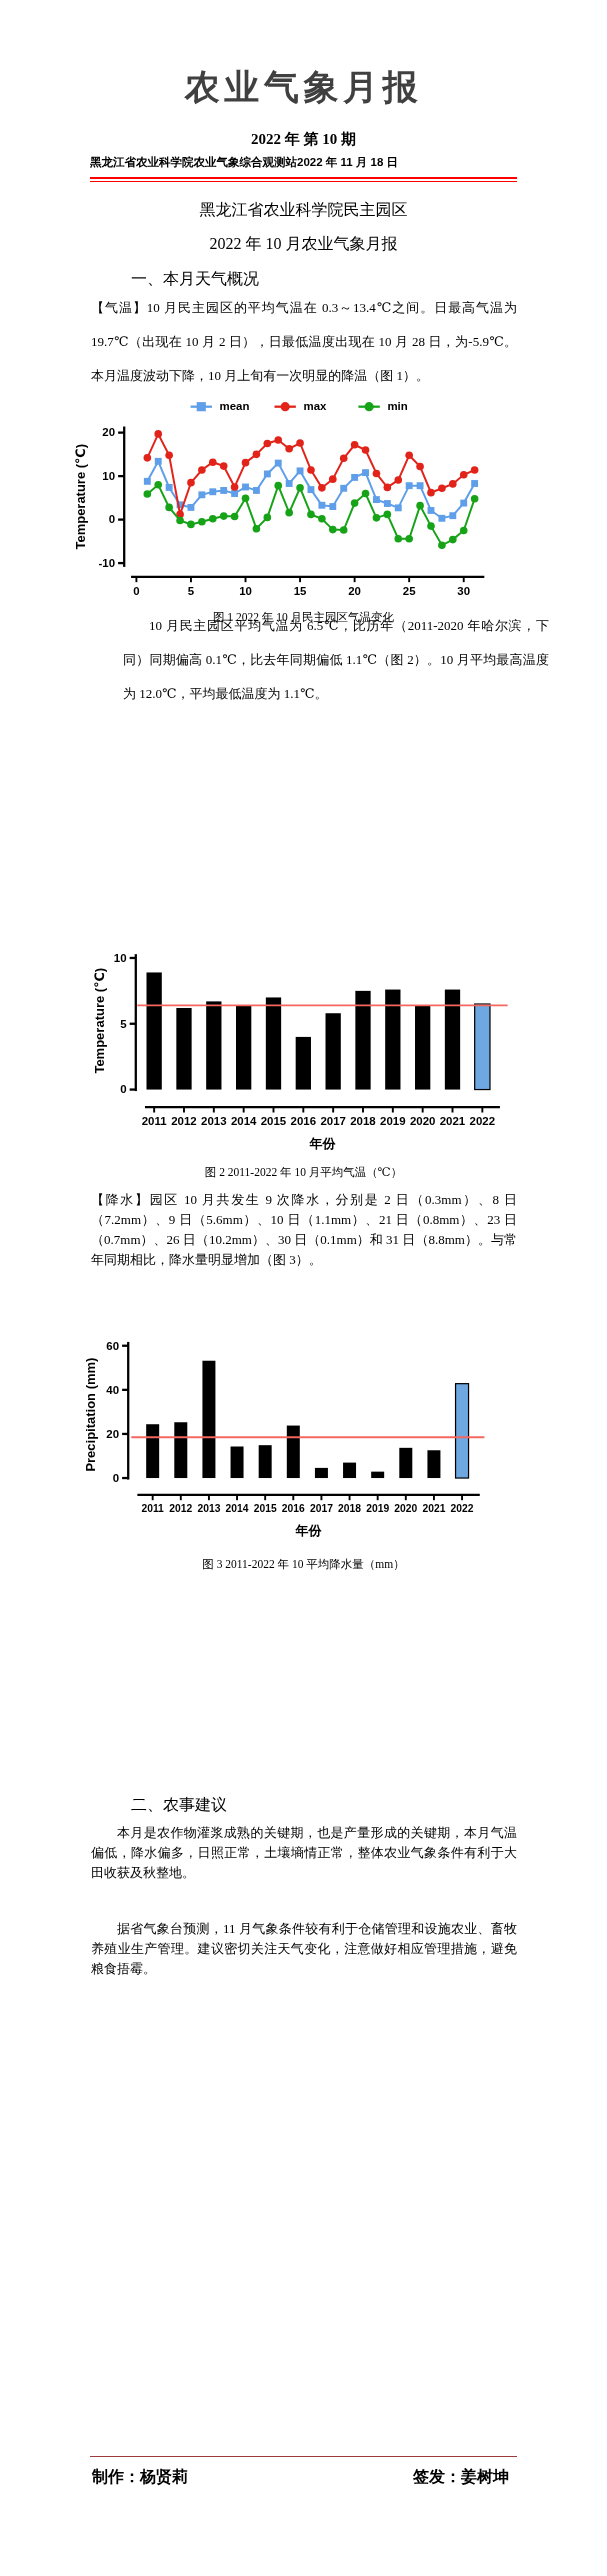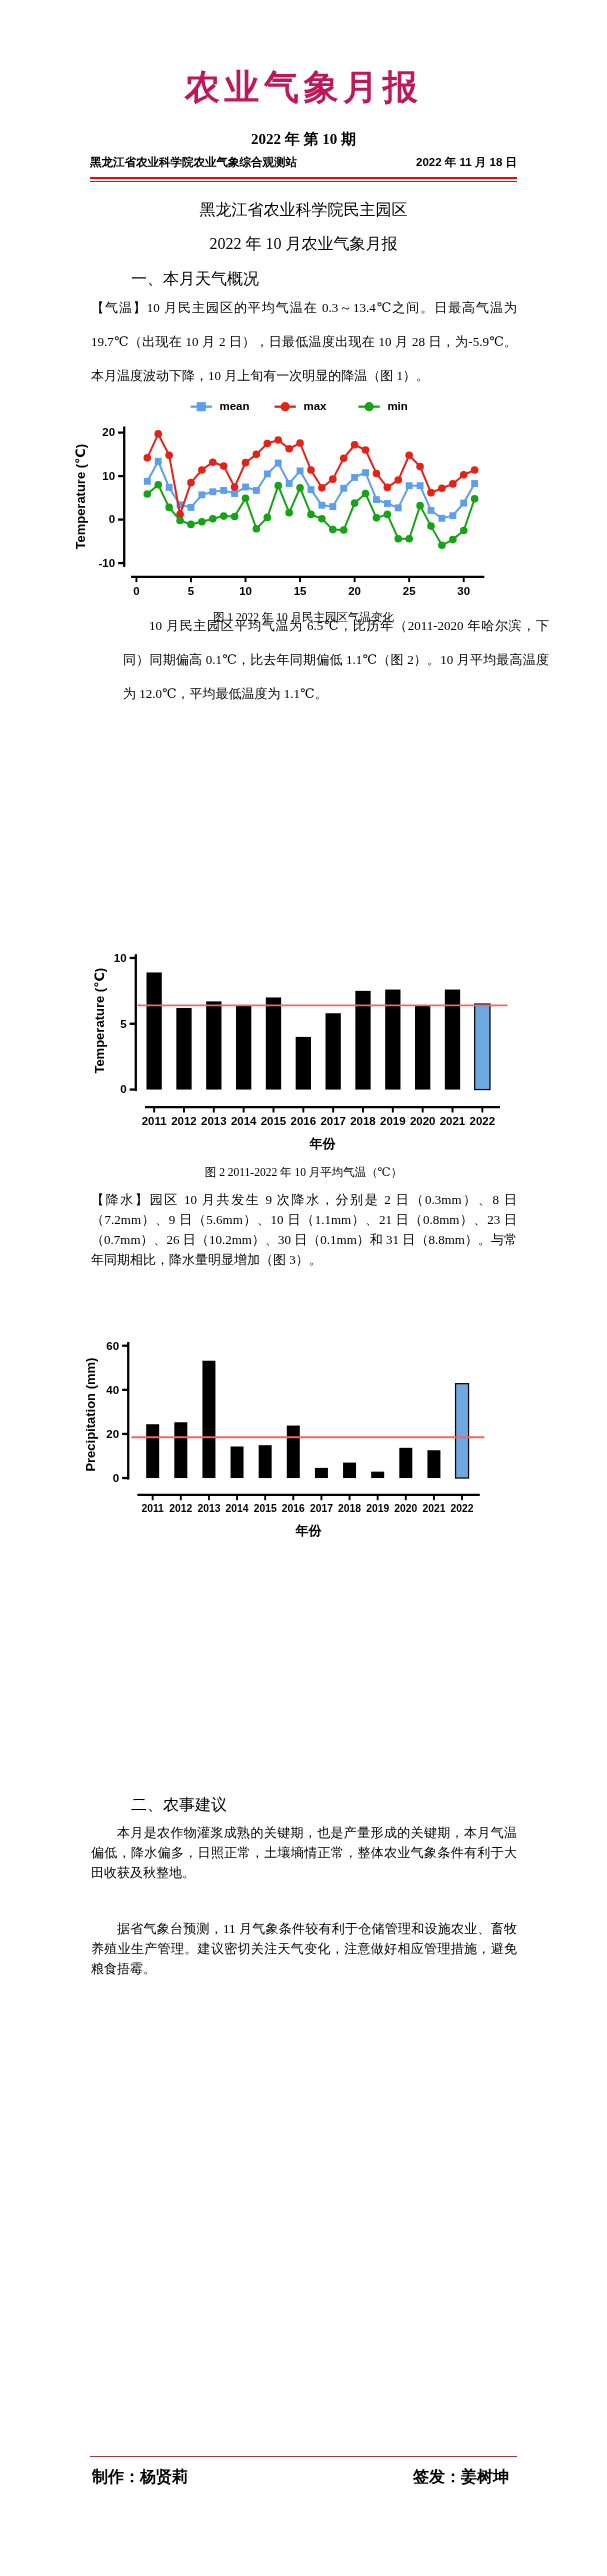--- a/index.html
+++ b/index.html
@@ -2,21 +2,21 @@
 <html style="font-size:12.2px"><head>
 <meta charset="utf-8">
 <style>
   html,body{margin:0;padding:0;background:#fff;}
   .page{position:relative;width:607px;height:2576px;background:#fff;overflow:hidden;
         font-family:"Liberation Serif","DejaVu Serif",serif;color:#000;}
   .abs{position:absolute;}
   .center{left:0;width:607px;text-align:center;}
   .masthead{top:64px;font-size:35px;font-weight:700;letter-spacing:4.6px;}
   .issue{top:130px;font-size:15px;font-weight:700;}
-  .orgrow{top:155px;left:90px;width:427px;display:flex;justify-content:space-between;
+  .orgrow{top:155px;left:90px;width:427px;display:flex;justify-content:flex-start;
           font-size:11.5px;font-weight:700;font-family:"Liberation Sans","DejaVu Sans",sans-serif;}
   .redrule{top:177px;left:90px;width:427px;height:2.3px;border-top:2.3px solid #f00;border-bottom:1.5px solid #f00;}
   .doct{font-size:16px;font-weight:400;}
   .doct1{top:200px;} .doct2{top:234px;}
   .h2{left:92px;font-size:16px;font-weight:400;margin-left:39px;}
   .h2a{top:269px;} .h2b{top:1795px;}
   .para{position:absolute;left:91px;width:426px;margin:0;font-size:13px;text-align:justify;}
   .lh45{line-height:34px;} .lh42{line-height:20px;}
   .indent{text-indent:2em;}
   .p-temp{top:291px;} .p-temp2{top:609px;margin-left:32px;} .p-precip{top:1190px;}
@@ -29,21 +29,21 @@
   .chart .axlab{font:700 17px "Liberation Sans","DejaVu Sans",sans-serif;}
   .footrule{top:2456px;left:90px;width:427px;border-top:1.5px solid #9e3b3b;}
   .footrow{top:2467px;left:92px;width:417px;display:flex;justify-content:space-between;
            font-size:16px;font-weight:700;font-family:"Liberation Sans","DejaVu Sans",sans-serif;}
 </style>
 </head>
 <body>
 
 <div class="page">
 
-  <div class="abs center masthead" style="color: #be185d;">农业气象月报</div>
+  <div class="abs center masthead" style="color: #404040;">农业气象月报</div>
   <div class="abs center issue">2022 年 第 10 期</div>
 
   <div class="abs orgrow">
     <span>黑龙江省农业科学院农业气象综合观测站</span>
     <span>2022 年 11 月 18 日</span>
   </div>
   <div class="abs redrule" style="border-top-color: rgb(255, 0, 0); border-bottom-color: rgb(255, 0, 0);"></div>
 
   <div class="abs center doct doct1">黑龙江省农业科学院民主园区</div>
   <div class="abs center doct doct2">2022 年 10 月农业气象月报</div>
@@ -285,20 +285,21 @@
       <line x1="406.4" y1="217" x2="406.4" y2="224" stroke="#000" stroke-width="2.5"></line>
       <text x="406.4" y="239" text-anchor="middle" class="axnum" style="font-size:13.5px">2019</text>
       <line x1="443.2" y1="217" x2="443.2" y2="224" stroke="#000" stroke-width="2.5"></line>
       <text x="443.2" y="239" text-anchor="middle" class="axnum" style="font-size:13.5px">2020</text>
       <line x1="480" y1="217" x2="480" y2="224" stroke="#000" stroke-width="2.5"></line>
       <text x="480" y="239" text-anchor="middle" class="axnum" style="font-size:13.5px">2021</text>
       <line x1="516.8" y1="217" x2="516.8" y2="224" stroke="#000" stroke-width="2.5"></line>
       <text x="516.8" y="239" text-anchor="middle" class="axnum" style="font-size:13.5px">2022</text>
       <text x="316" y="269" text-anchor="middle" class="axlab">年份</text>
     </svg>
+  <div class="abs center cap cap3">图 3 2011-2022 年 10 平均降水量（mm）</div>
 
   <div class="abs h2 h2b">二、农事建议</div>
   <p class="para lh42 indent p-adv1">本月是农作物灌浆成熟的关键期，也是产量形成的关键期，本月气温偏低，降水偏多，日照正常，土壤墒情正常，整体农业气象条件有利于大田收获及秋整地。</p>
   <p class="para lh42 indent p-adv2">据省气象台预测，11 月气象条件较有利于仓储管理和设施农业、畜牧养殖业生产管理。建议密切关注天气变化，注意做好相应管理措施，避免粮食捂霉。</p>
 
   <div class="abs footrule" style="border-top-color: rgb(158, 59, 59);"></div>
   <div class="abs footrow">
     <span>制作：杨贤莉</span>
     <span>签发：姜树坤</span>
   </div>

